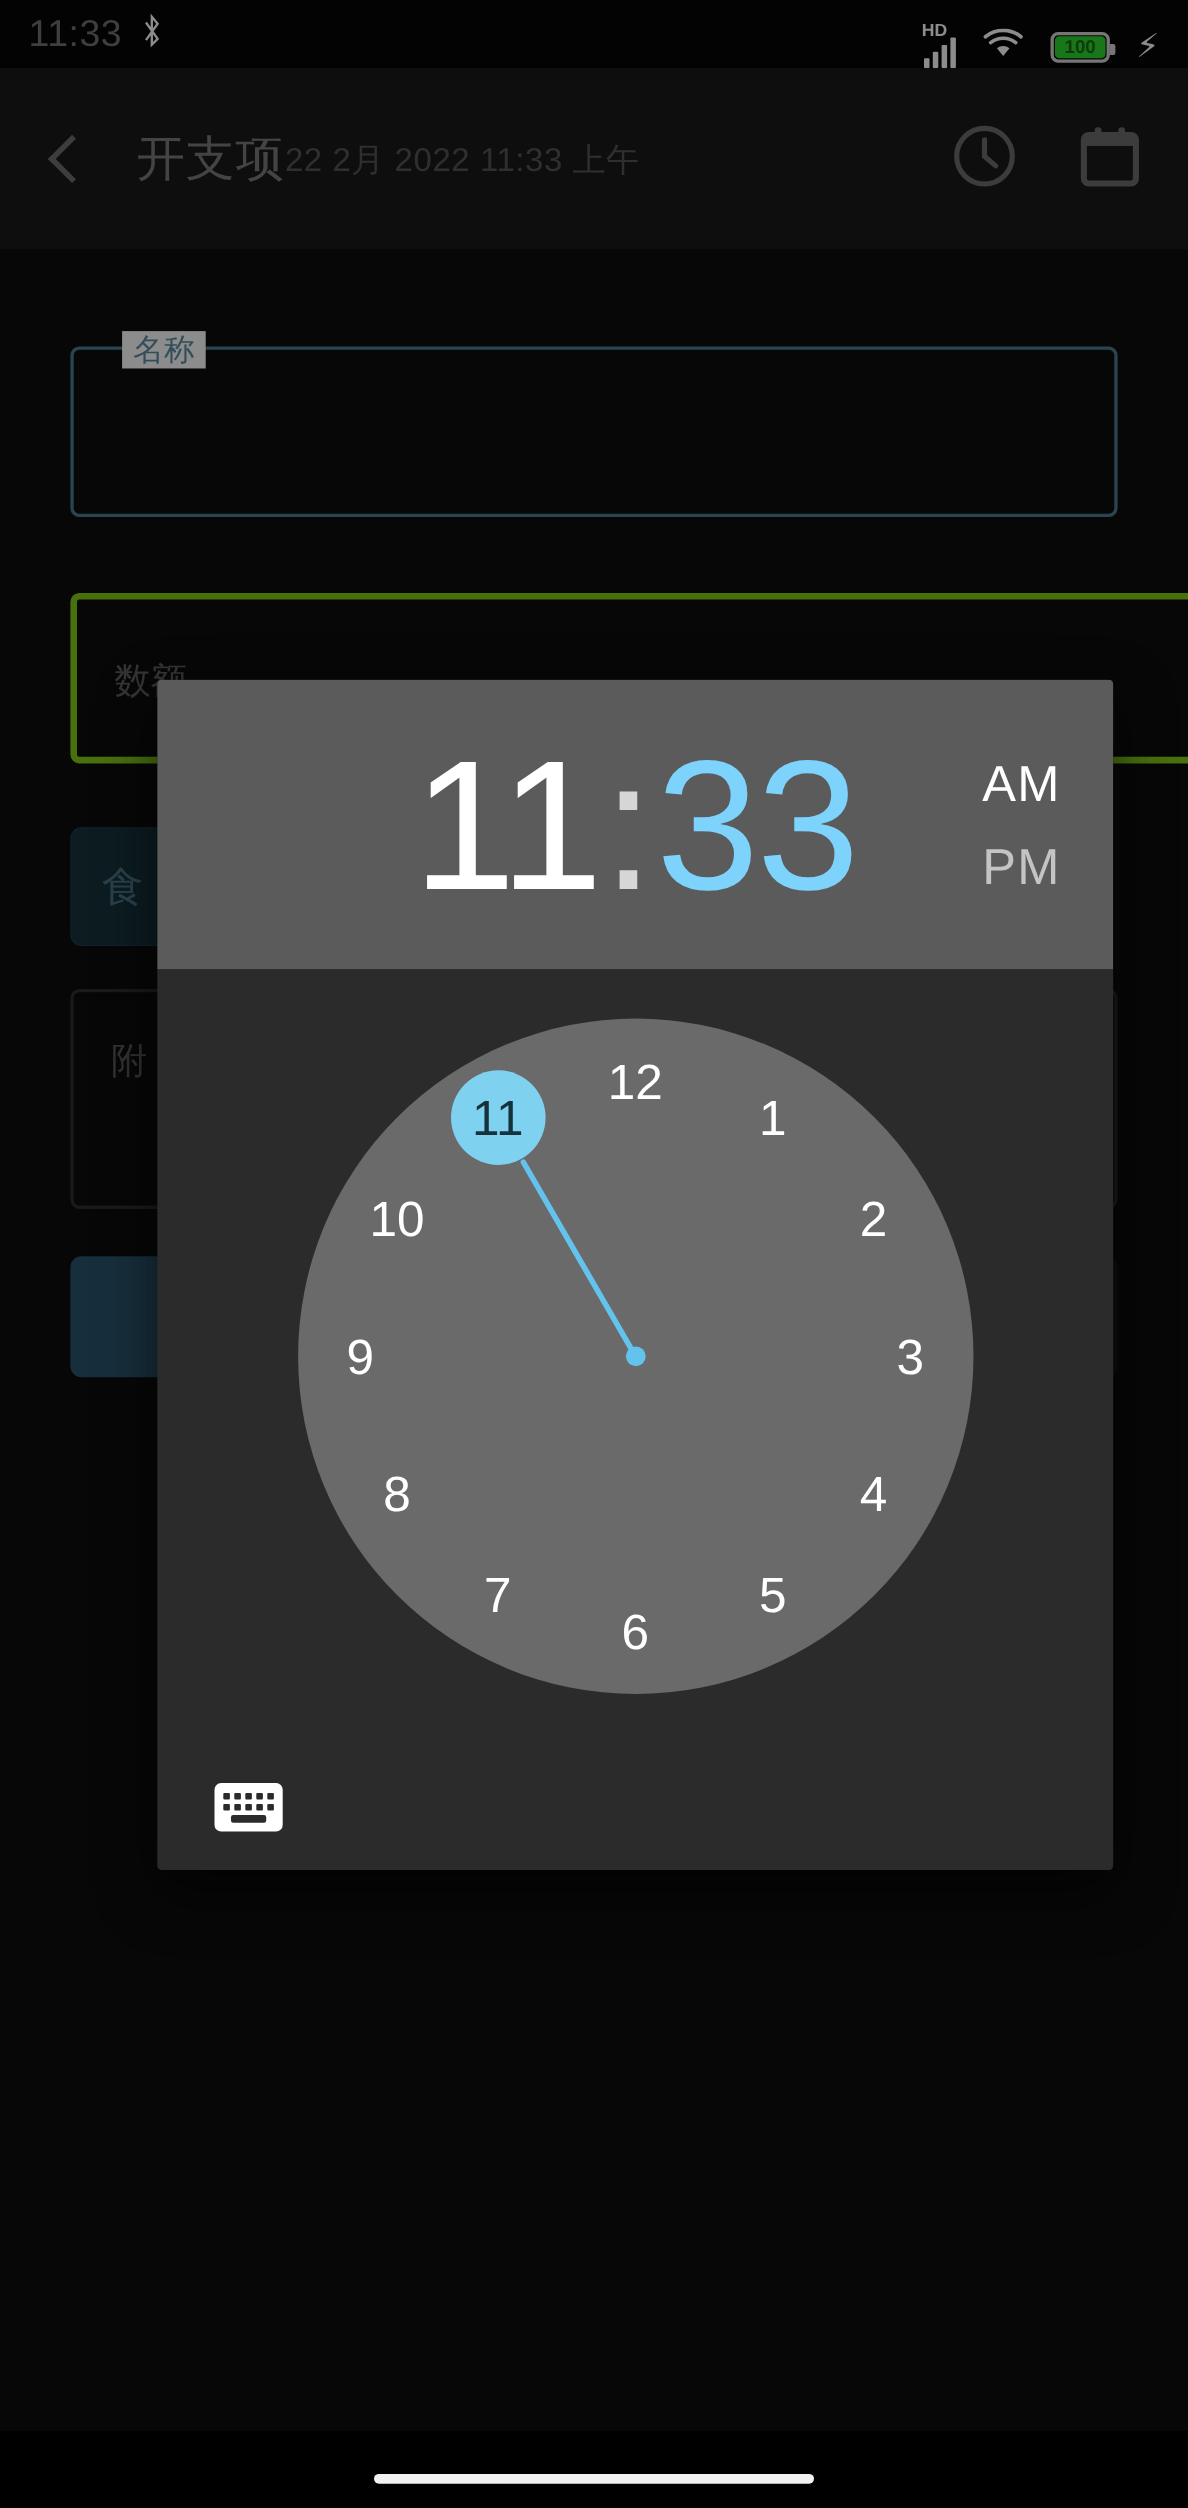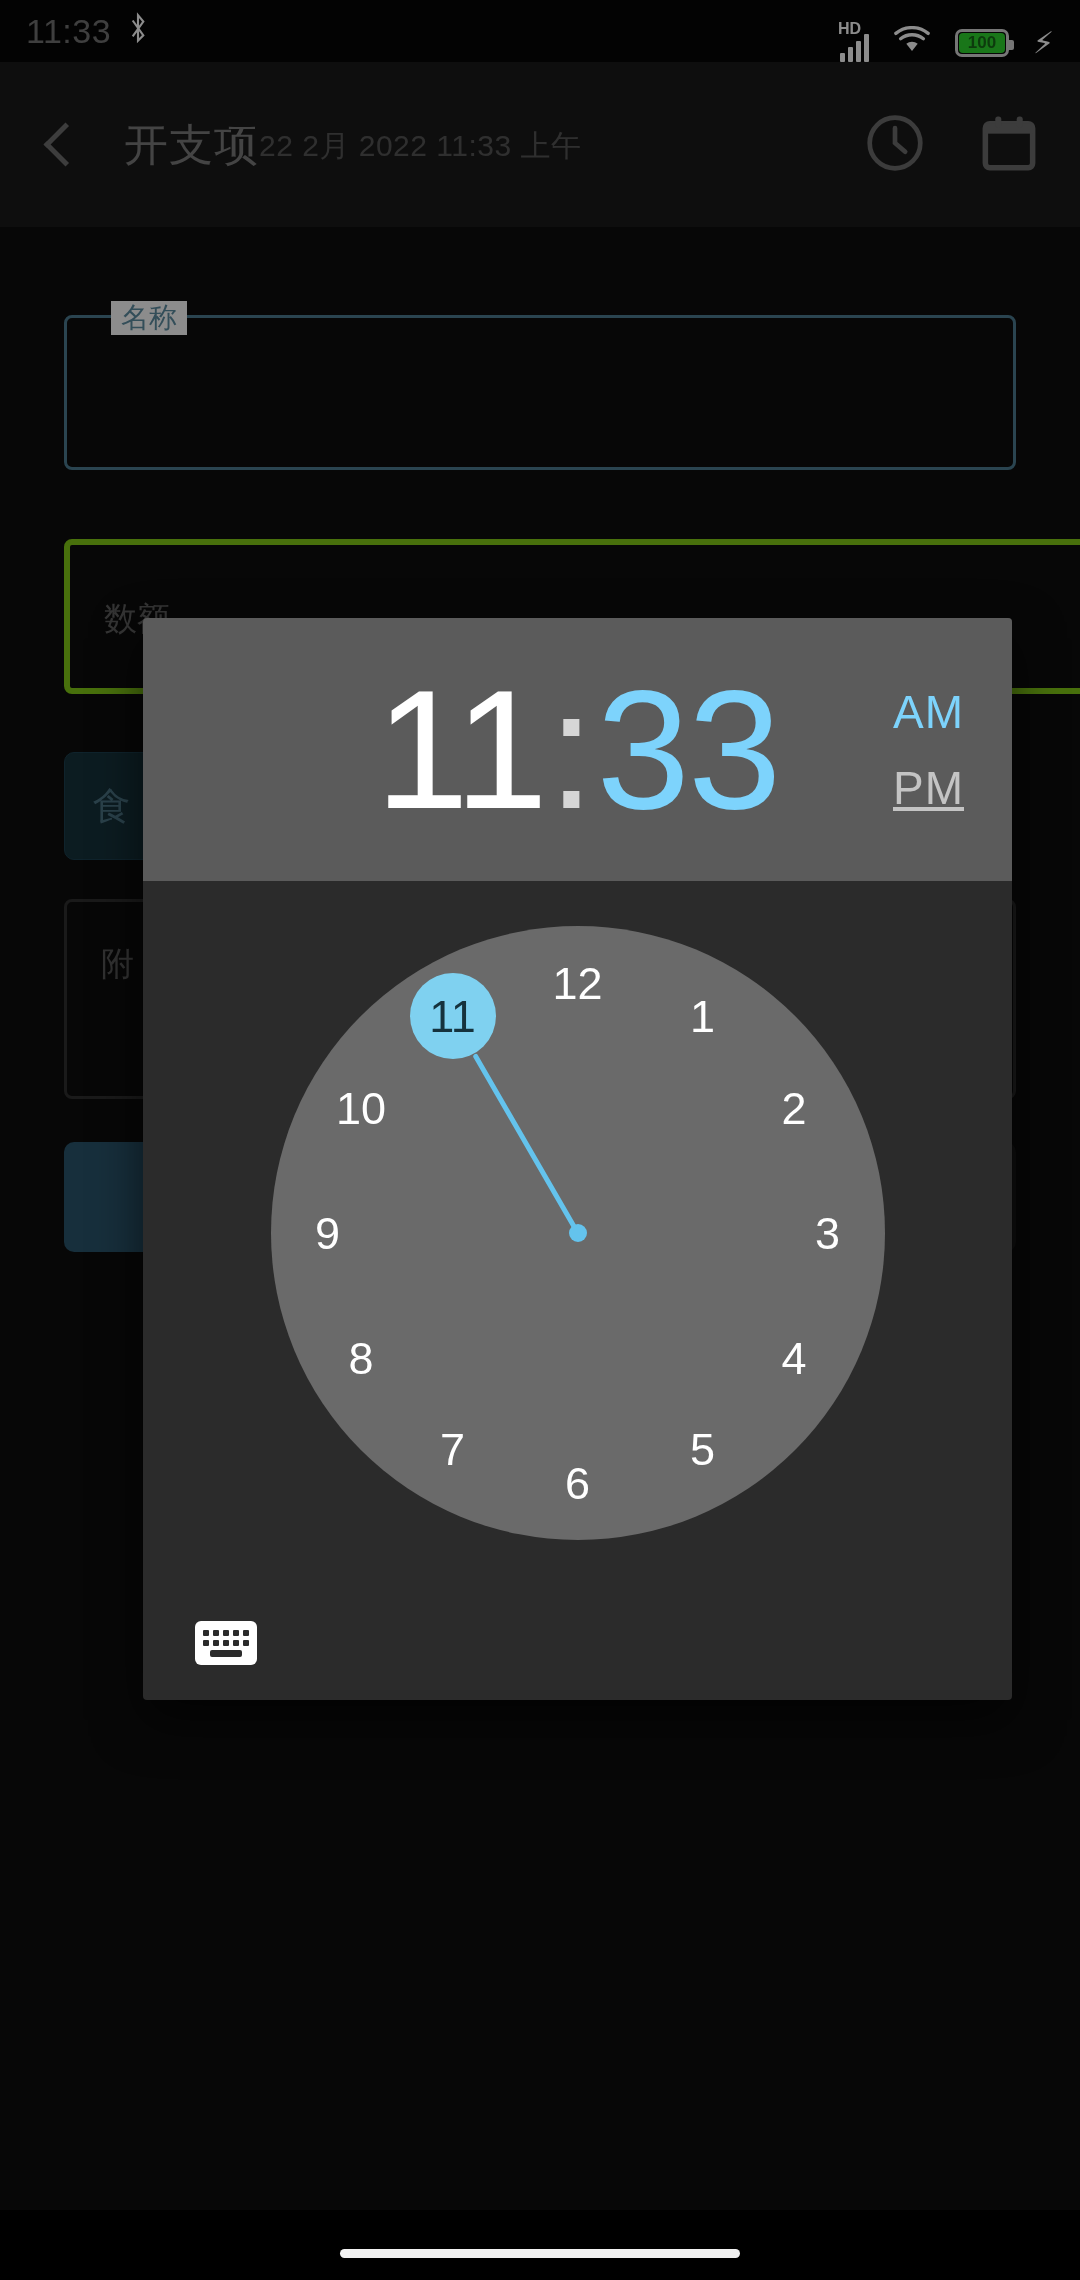--- a/index.html
+++ b/index.html
@@ -112,22 +112,22 @@
     display:flex;align-items:center;justify-content:center;
   }
   .tp-time{display:flex;align-items:baseline;}
   .tp-h{font-size:168px;color:#ffffff;line-height:1;letter-spacing:-2px;}
   .tp-colon{font-size:168px;color:#d6d6d6;line-height:1;margin:0 2px;}
   .tp-m{font-size:168px;color:#7dd3fc;line-height:1;letter-spacing:-2px;}
   .tp-ampm{
     position:absolute;right:48px;top:0;height:100%;
     display:flex;flex-direction:column;justify-content:center;gap:30px;
   }
-  .tp-am{font-size:46px;color:#7dd3fc;line-height:1;letter-spacing:1px;}
-  .tp-pm{font-size:46px;color:#c4c4c4;line-height:1;letter-spacing:1px;text-decoration:underline;}
+  .tp-am{font-size:46px;color:#ffffff;line-height:1;letter-spacing:1px;}
+  .tp-pm{font-size:46px;color:#c4c4c4;line-height:1;letter-spacing:1px;}
 
   .tp-body{position:relative;height:705px;}
   .clock{
     position:absolute;left:50%;top:352px;transform:translate(-50%,-50%);
     width:614px;height:614px;border-radius:50%;background:#6a6a6a;
   }
   .tick{
     position:absolute;width:86px;height:86px;margin-left:-43px;margin-top:-43px;
     display:flex;align-items:center;justify-content:center;
     color:#ffffff;font-size:45px;line-height:1;

